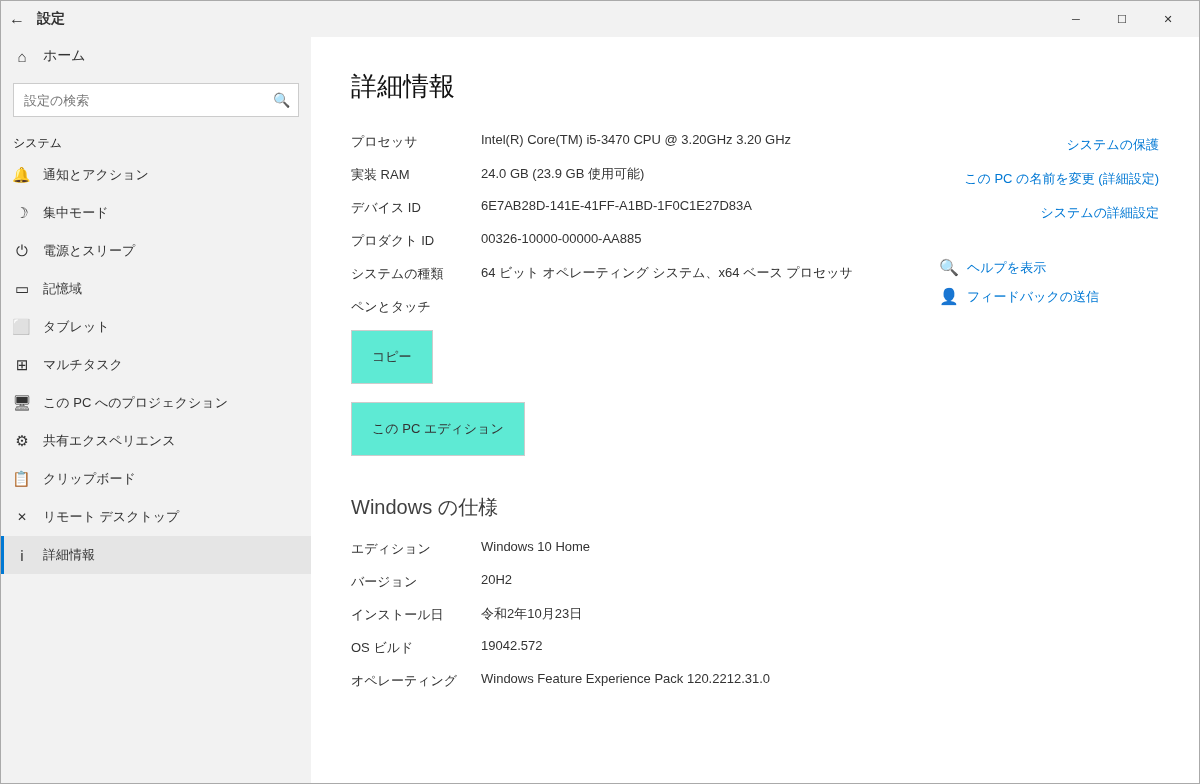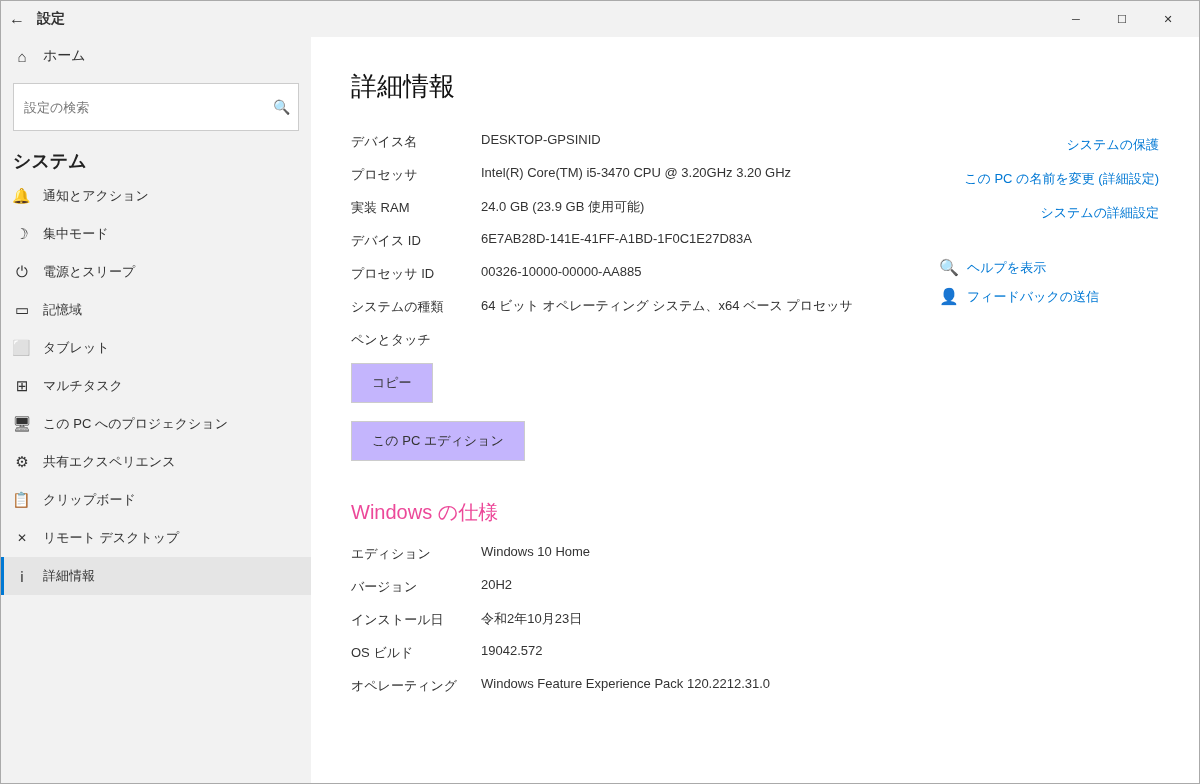--- a/index.html
+++ b/index.html
@@ -74,41 +74,41 @@
       overflow-y: auto;
       padding-bottom: 8px;
     }
 
     .sidebar-search {
       margin: 8px 12px 12px 12px;
       position: relative;
     }
     .sidebar-search input {
       width: 100%;
-      height: 48px;
+      height: 34px;
       padding: 0 32px 0 10px;
       border: 1px solid #ccc;
       background: white;
       font-size: 13px;
       font-family: inherit;
       outline: none;
     }
     .sidebar-search-icon {
       position: absolute;
       right: 8px;
       top: 50%;
       transform: translateY(-50%);
       color: #555;
       font-size: 14px;
     }
 
     .sidebar-section-header {
       padding: 6px 12px 4px 12px;
-      font-size: 18px;
-      font-weight: bold;
+      font-size: 12px;
+      font-weight: normal;
       color: #222;
     }
 
     .sidebar-item {
       display: flex;
       align-items: center;
       padding: 10px 12px;
       cursor: pointer;
       color: #333;
       font-size: 13px;
@@ -191,35 +191,35 @@
       font-size: 13px;
       padding-top: 1px;
     }
     .info-value {
       color: #333;
       font-size: 13px;
       flex: 1;
     }
 
     .btn {
-      background: #c4b5fd;
+      background: #5eead4;
       border: 1px solid #ccc;
-      padding: 10px 20px;
+      padding: 17px 20px;
       font-size: 13px;
       font-family: inherit;
       cursor: pointer;
       color: #333;
       margin-bottom: 10px;
       display: inline-block;
     }
 
     .windows-spec-title {
       font-size: 20px;
       font-weight: 300;
-      color: #ec4899;
+      color: #404040;
       margin: 28px 0 18px 0;
     }
 
     .right-link {
       color: #0078d4;
       font-size: 13px;
       cursor: pointer;
       display: block;
       margin-bottom: 16px;
       text-decoration: none;
@@ -311,37 +311,33 @@
     </div>
   </div>
 
   <div class="content">
     <div class="page-title">詳細情報</div>
 
     <div class="info-section">
       <div class="info-main">
 
         <div class="info-row">
-          <span class="info-label">デバイス名</span>
-          <span class="info-value">DESKTOP-GPSINID</span>
-        </div>
-        <div class="info-row">
           <span class="info-label">プロセッサ</span>
           <span class="info-value">Intel(R) Core(TM) i5-3470 CPU @ 3.20GHz   3.20 GHz</span>
         </div>
         <div class="info-row">
           <span class="info-label">実装 RAM</span>
           <span class="info-value">24.0 GB (23.9 GB 使用可能)</span>
         </div>
         <div class="info-row">
           <span class="info-label">デバイス ID</span>
           <span class="info-value">6E7AB28D-141E-41FF-A1BD-1F0C1E27D83A</span>
         </div>
         <div class="info-row">
-          <span class="info-label">プロセッサ ID</span>
+          <span class="info-label">プロダクト ID</span>
           <span class="info-value">00326-10000-00000-AA885</span>
         </div>
         <div class="info-row">
           <span class="info-label">システムの種類</span>
           <span class="info-value">64 ビット オペレーティング システム、x64 ベース プロセッサ</span>
         </div>
         <div class="info-row">
           <span class="info-label">ペンとタッチ</span>
         </div>
 

